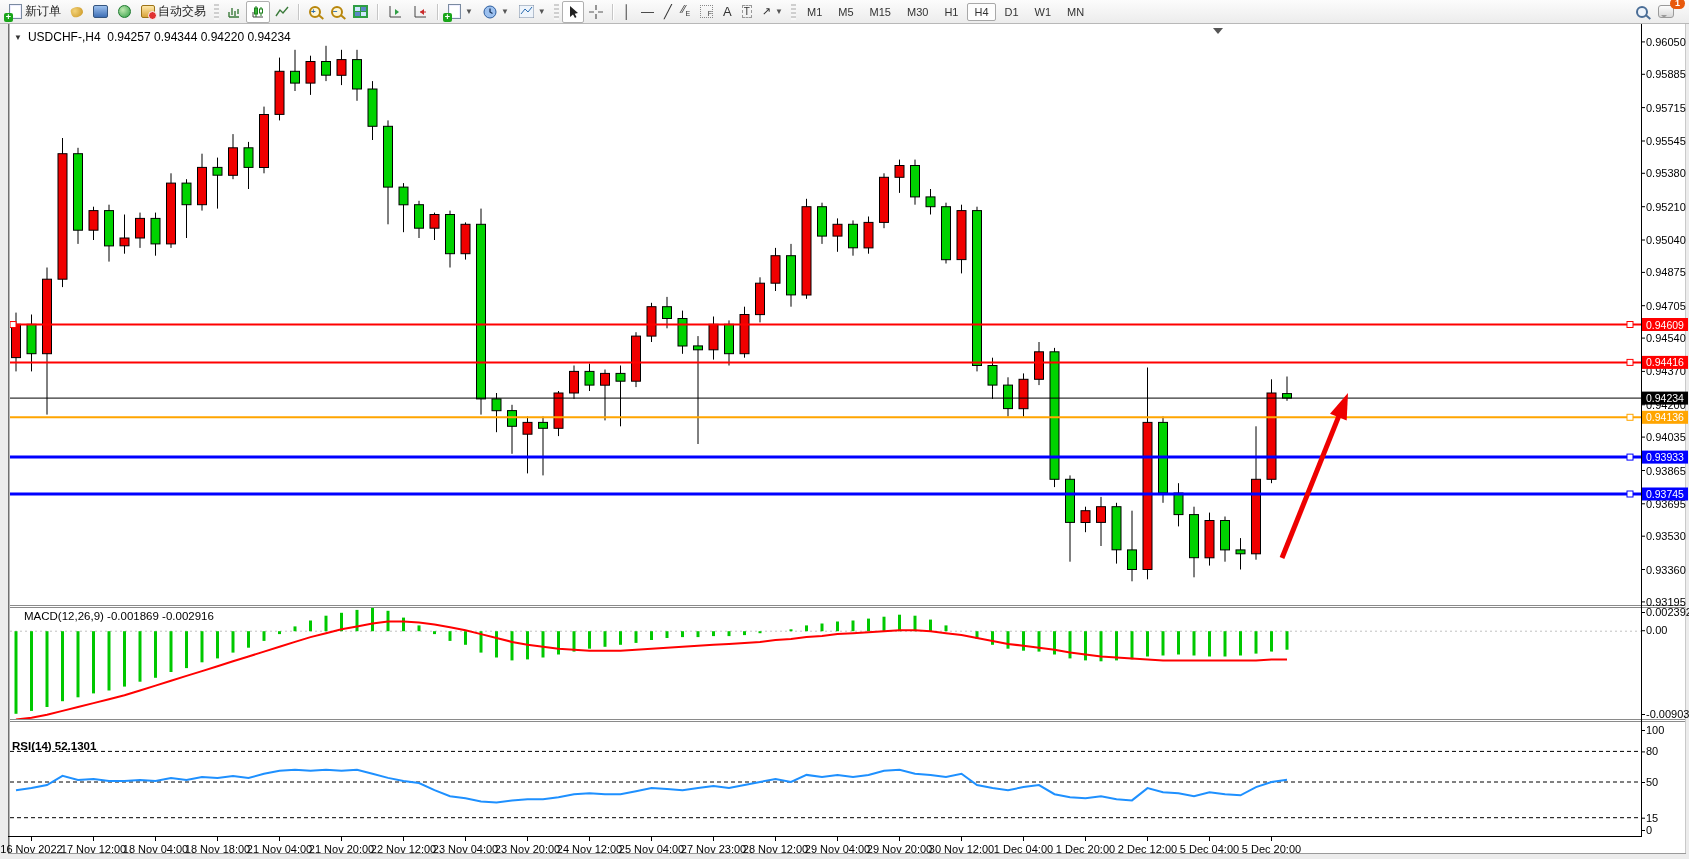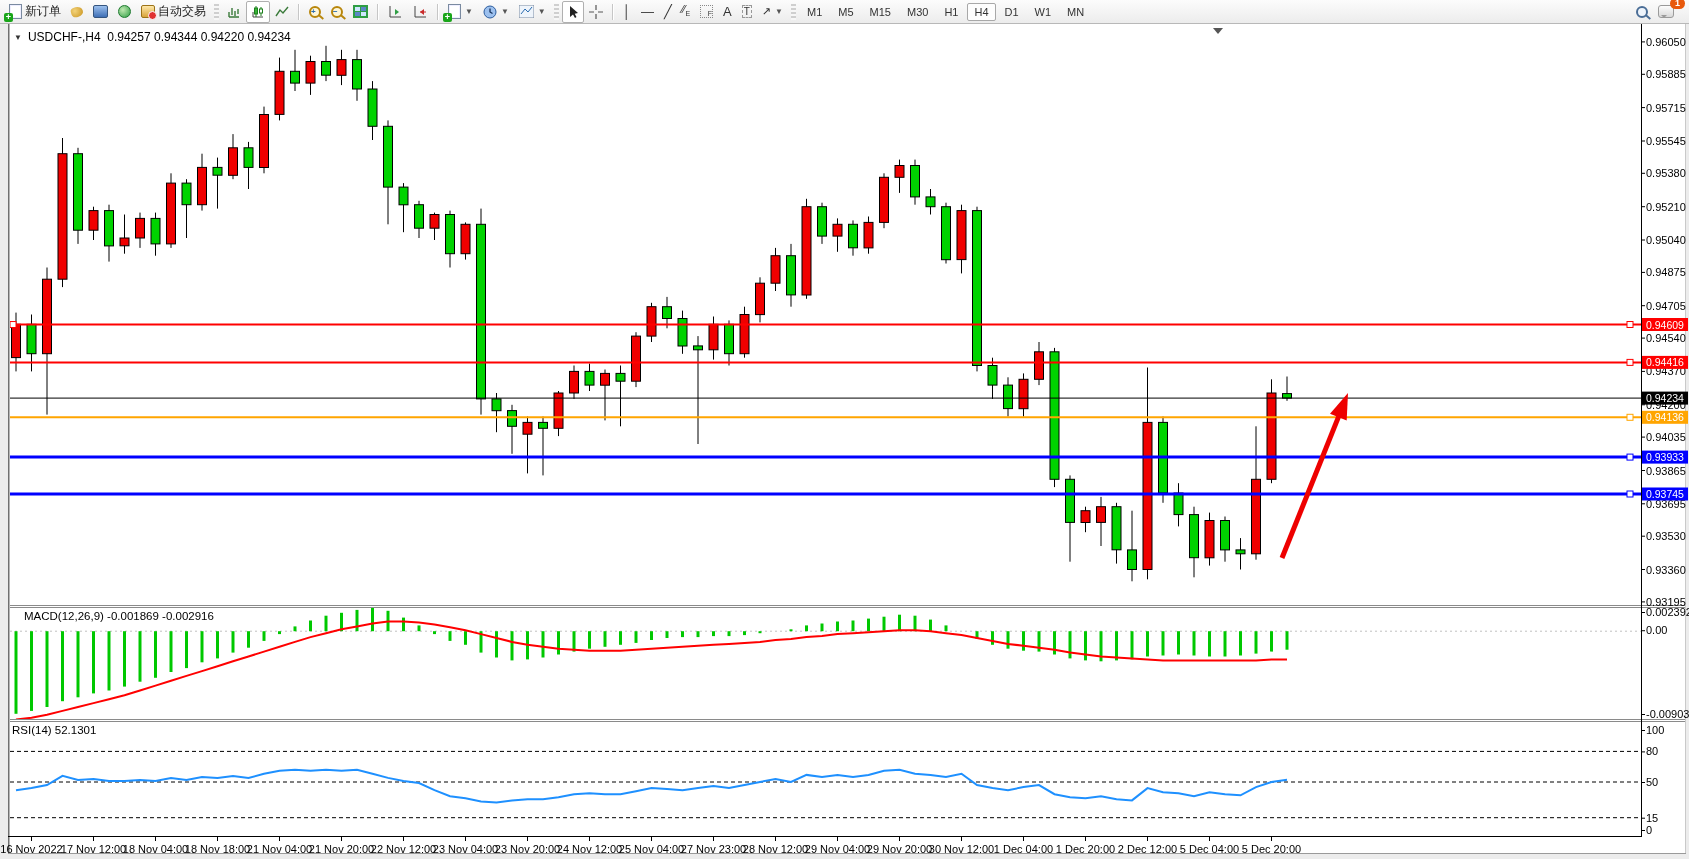--- a/index.html
+++ b/index.html
@@ -207,21 +207,21 @@
   </div>
 </div>
 
 <div class="chart-window">
   <div class="overlay" style="left:14px;top:6px;">
     <span class="collapse">▼</span><b style="font-weight:normal;"><span>USDCHF-,H4</span>&nbsp;&nbsp;<span>0.94257 0.94344 0.94220 0.94234</span></b>
   </div>
   <div class="paneLabel" style="left:12px;top:586px;margin-left:12px;">
     <span>MACD(12,26,9)</span> <span>-0.001869 -0.002916</span>
   </div>
-  <div class="paneLabel" style="left:12px;top:700px;">
+  <div class="paneLabel" style="left:12px;top:716px;font-weight:bold;">
     <span>RSI(14)</span> <span>52.1301</span>
   </div>
   <svg id="plot" width="1689" height="835">
       <rect x="8" y="0" width="1678" height="830" fill="#ffffff"></rect>
       <g>
         <line x1="16" y1="288.6" x2="16" y2="347.4" stroke="#000" stroke-width="1"></line>
         <rect x="11.5" y="300.3" width="9" height="33.3" fill="#f00000" stroke="#000" stroke-width="1"></rect>
         <line x1="31.5" y1="290.5" x2="31.5" y2="347.4" stroke="#000" stroke-width="1"></line>
         <rect x="27.0" y="300.3" width="9" height="29.4" fill="#00d300" stroke="#000" stroke-width="1"></rect>
         <line x1="47" y1="243.5" x2="47" y2="390.6" stroke="#000" stroke-width="1"></line>

